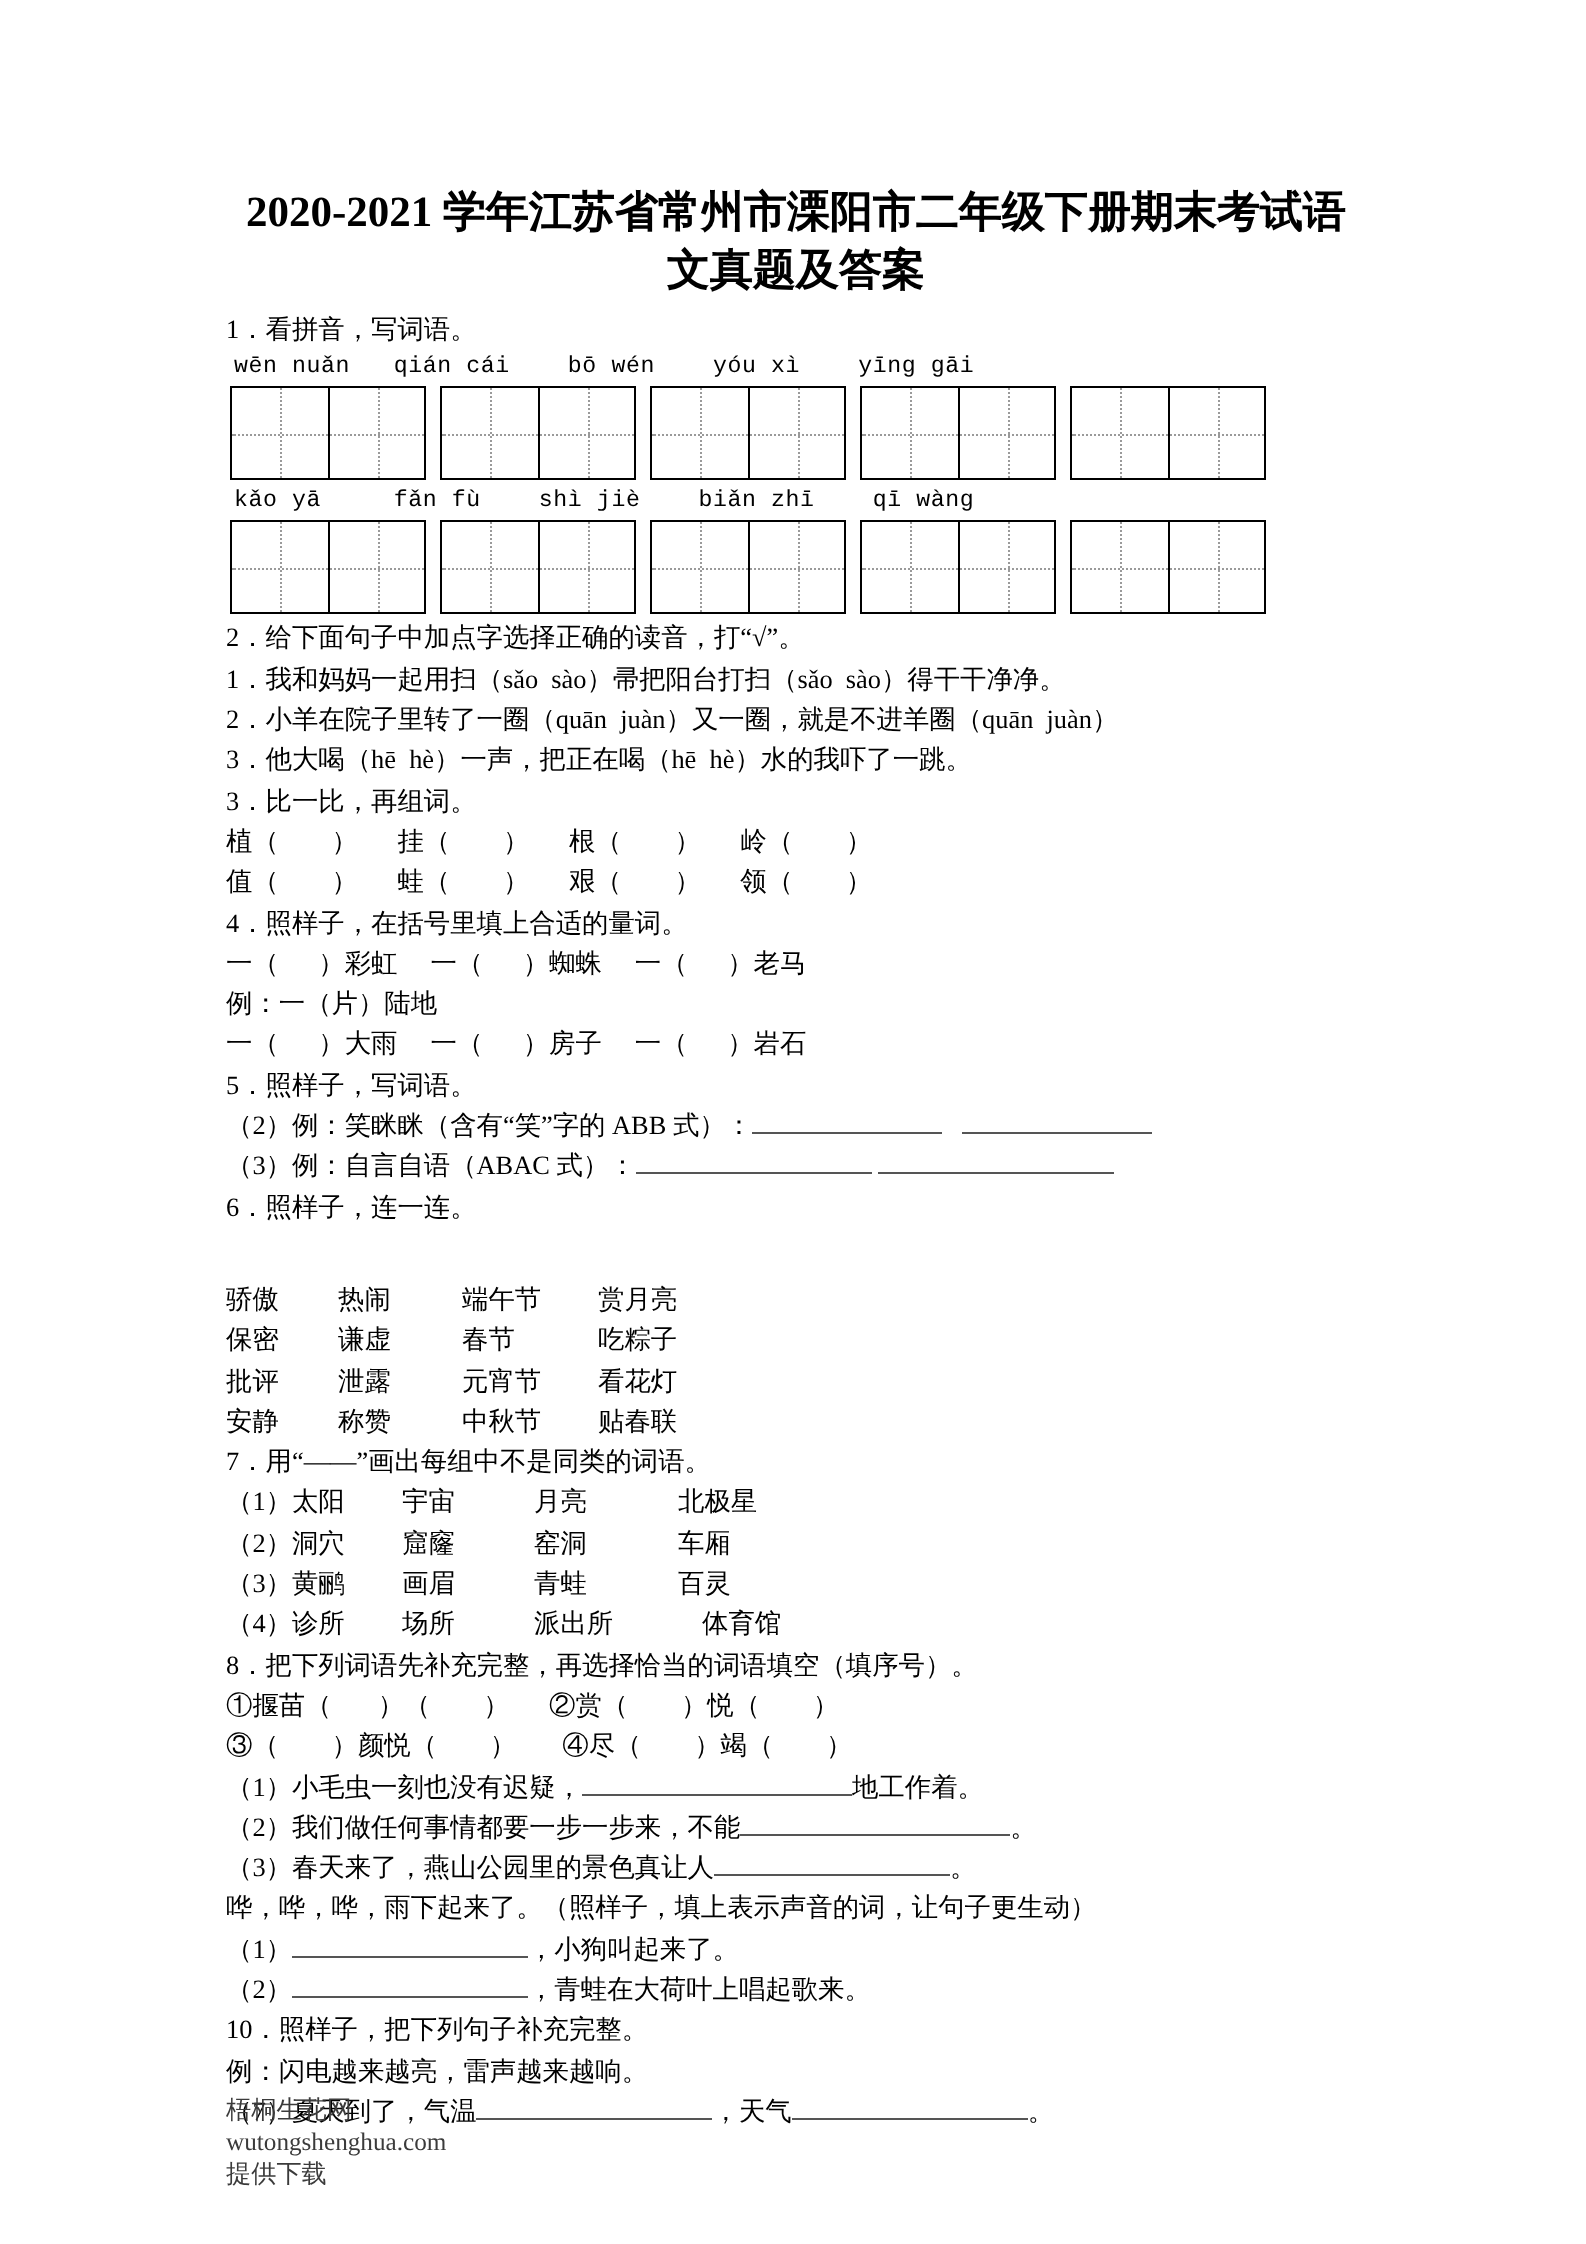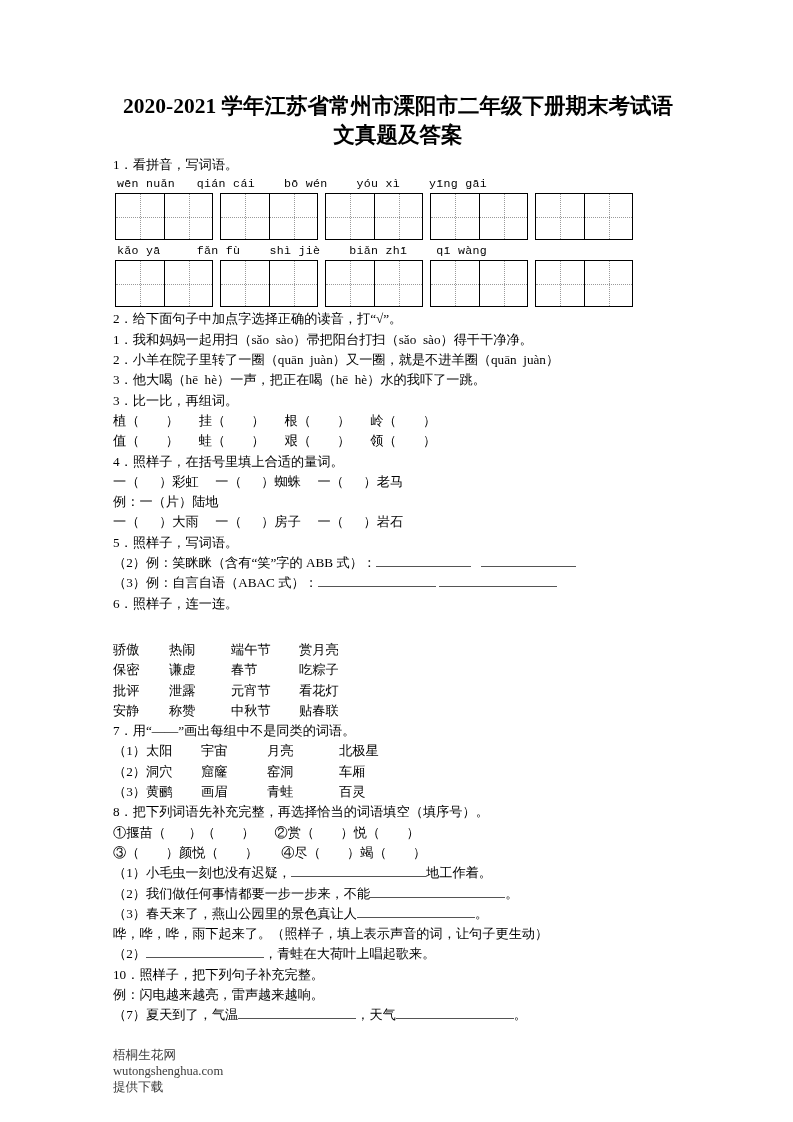--- a/index.html
+++ b/index.html
@@ -199,29 +199,31 @@
     <div class="gap-lg"></div>
     <div class="line"><span style="display:inline-block;width:56px">骄傲</span><span style="display:inline-block;width:62px">热闹</span><span style="display:inline-block;width:68px">端午节</span><span>赏月亮</span></div>
     <div class="line"><span style="display:inline-block;width:56px">保密</span><span style="display:inline-block;width:62px">谦虚</span><span style="display:inline-block;width:68px">春节</span><span>吃粽子</span></div>
     <div class="line"><span style="display:inline-block;width:56px">批评</span><span style="display:inline-block;width:62px">泄露</span><span style="display:inline-block;width:68px">元宵节</span><span>看花灯</span></div>
     <div class="line"><span style="display:inline-block;width:56px">安静</span><span style="display:inline-block;width:62px">称赞</span><span style="display:inline-block;width:68px">中秋节</span><span>贴春联</span></div>
 
     <div class="line">7．用“——”画出每组中不是同类的词语。</div>
     <div class="line"><span style="display:inline-block;width:88px">（1）太阳</span><span style="display:inline-block;width:66px">宇宙</span><span style="display:inline-block;width:72px">月亮</span><span>北极星</span></div>
     <div class="line"><span style="display:inline-block;width:88px">（2）洞穴</span><span style="display:inline-block;width:66px">窟窿</span><span style="display:inline-block;width:72px">窑洞</span><span>车厢</span></div>
     <div class="line"><span style="display:inline-block;width:88px">（3）黄鹂</span><span style="display:inline-block;width:66px">画眉</span><span style="display:inline-block;width:72px">青蛙</span><span>百灵</span></div>
+    <div class="line"><span style="display:inline-block;width:88px">（4）诊所</span><span style="display:inline-block;width:66px">场所</span><span style="display:inline-block;width:84px">派出所</span><span>体育馆</span></div>
 
     <div class="line">8．把下列词语先补充完整，再选择恰当的词语填空（填序号）。</div>
     <div class="line">①揠苗（       ）（        ）      ②赏（        ）悦（        ）</div>
     <div class="line">③（        ）颜悦（        ）       ④尽（        ）竭（        ）</div>
     <div class="line"><span>（1）小毛虫一刻也没有迟疑，</span><span class="blank b-lg"></span><span>地工作着。</span></div>
     <div class="line"><span>（2）我们做任何事情都要一步一步来，不能</span><span class="blank b-lg"></span><span>。</span></div>
     <div class="line"><span>（3）春天来了，燕山公园里的景色真让人</span><span class="blank b-md"></span><span>。</span></div>
 
     <div class="line">哗，哗，哗，雨下起来了。（照样子，填上表示声音的词，让句子更生动）</div>
+    <div class="line"><span>（1）</span><span class="blank b-md"></span><span>，小狗叫起来了。</span></div>
     <div class="line"><span>（2）</span><span class="blank b-md"></span><span>，青蛙在大荷叶上唱起歌来。</span></div>
 
     <div class="line">10．照样子，把下列句子补充完整。</div>
     <div class="line">例：闪电越来越亮，雷声越来越响。</div>
     <div class="line"><span>（7）夏天到了，气温</span><span class="blank b-md"></span><span>，天气</span><span class="blank b-md"></span><span>。</span></div>
 
   </div>
 
   <div class="footer">
     <span>梧桐生花网</span>

